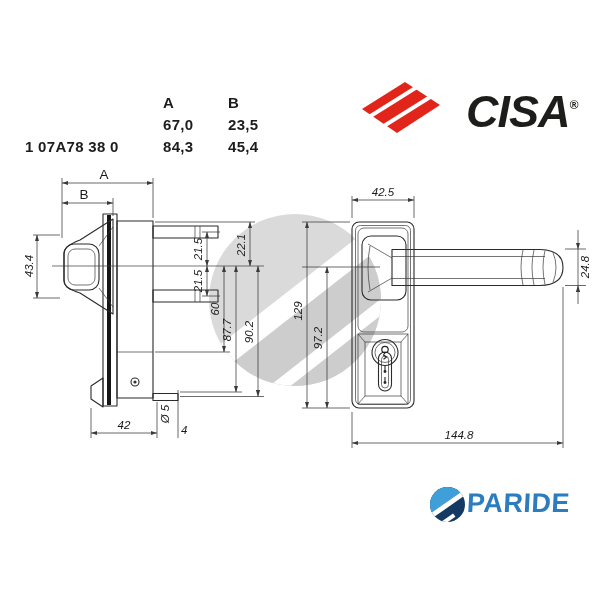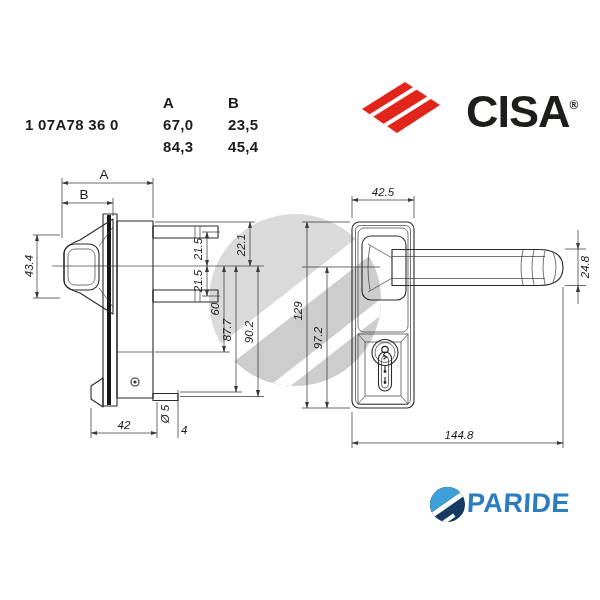--- a/index.html
+++ b/index.html
@@ -6,21 +6,21 @@
   .canvas{position:relative;width:600px;height:600px;background:#ffffff;overflow:hidden;
           font-family:"Liberation Sans",sans-serif;}
   
   .spec-table{position:absolute;left:25px;top:94px;width:260px;height:70px;
               font-weight:bold;font-size:15px;color:#1c1c1c;}
   .spec-table .cell{position:absolute;white-space:nowrap;letter-spacing:.3px;}
   
   .cisa{position:absolute;left:358px;top:79px;width:238px;height:62px;}
   .cisa-mark{position:absolute;left:4px;top:3px;}
   .cisa-name{position:absolute;left:108px;top:1px;font-size:45px;line-height:50px;
-             font-weight:800;color:#1d1d1b;letter-spacing:-1px;}
+             font-weight:800;color:#1d1d1b;letter-spacing:-1px;font-style:italic;}
   .cisa-reg{font-size:12px;font-weight:700;vertical-align:18px;letter-spacing:0;}
   
   .paride{position:absolute;left:429px;top:486px;width:160px;height:40px;}
   .paride-name{position:absolute;left:38px;top:2px;font-size:27px;font-weight:800;
                color:#2b7dc0;letter-spacing:.5px;transform:skewX(-3deg);}
   
   svg.draw{position:absolute;left:0;top:0;}
   .out{stroke:#2b2b2b;stroke-width:1.1;fill:none;stroke-linejoin:round;}
   .thin{stroke:#3a3a3a;stroke-width:.7;fill:none;}
   .dim{stroke:#3a3a3a;stroke-width:.75;fill:none;}
@@ -203,23 +203,23 @@
       <line x1="352" y1="412" x2="352" y2="448" class="dim"></line>
       <line x1="563" y1="287" x2="563" y2="448" class="dim"></line>
       <line x1="352" y1="443" x2="563" y2="443" class="dim" marker-start="url(#arr)" marker-end="url(#arr)"></line>
       <text class="dim-t" x="459" y="439" text-anchor="middle">144.8</text>
     </g>
   </svg>
 
   <div class="spec-table">
     <span class="cell" style="left:138px;top:0">A</span>
     <span class="cell" style="left:203px;top:0">B</span>
-    <span class="cell" style="left:0;top:22px">1 07A78 36 0</span>
     <span class="cell" style="left:138px;top:22px">67,0</span>
     <span class="cell" style="left:203px;top:22px">23,5</span>
+    <span class="cell" style="left:0;top:44px">1 07A78 38 0</span>
     <span class="cell" style="left:138px;top:44px">84,3</span>
     <span class="cell" style="left:203px;top:44px">45,4</span>
   </div>
 
   <div class="cisa">
     <svg class="cisa-mark" width="82" height="56" viewBox="0 0 82 56">
       <defs>
         <clipPath id="cisaDiamond">
           <polygon points="0,27 43,0 78,23 35,51"></polygon>
         </clipPath>

